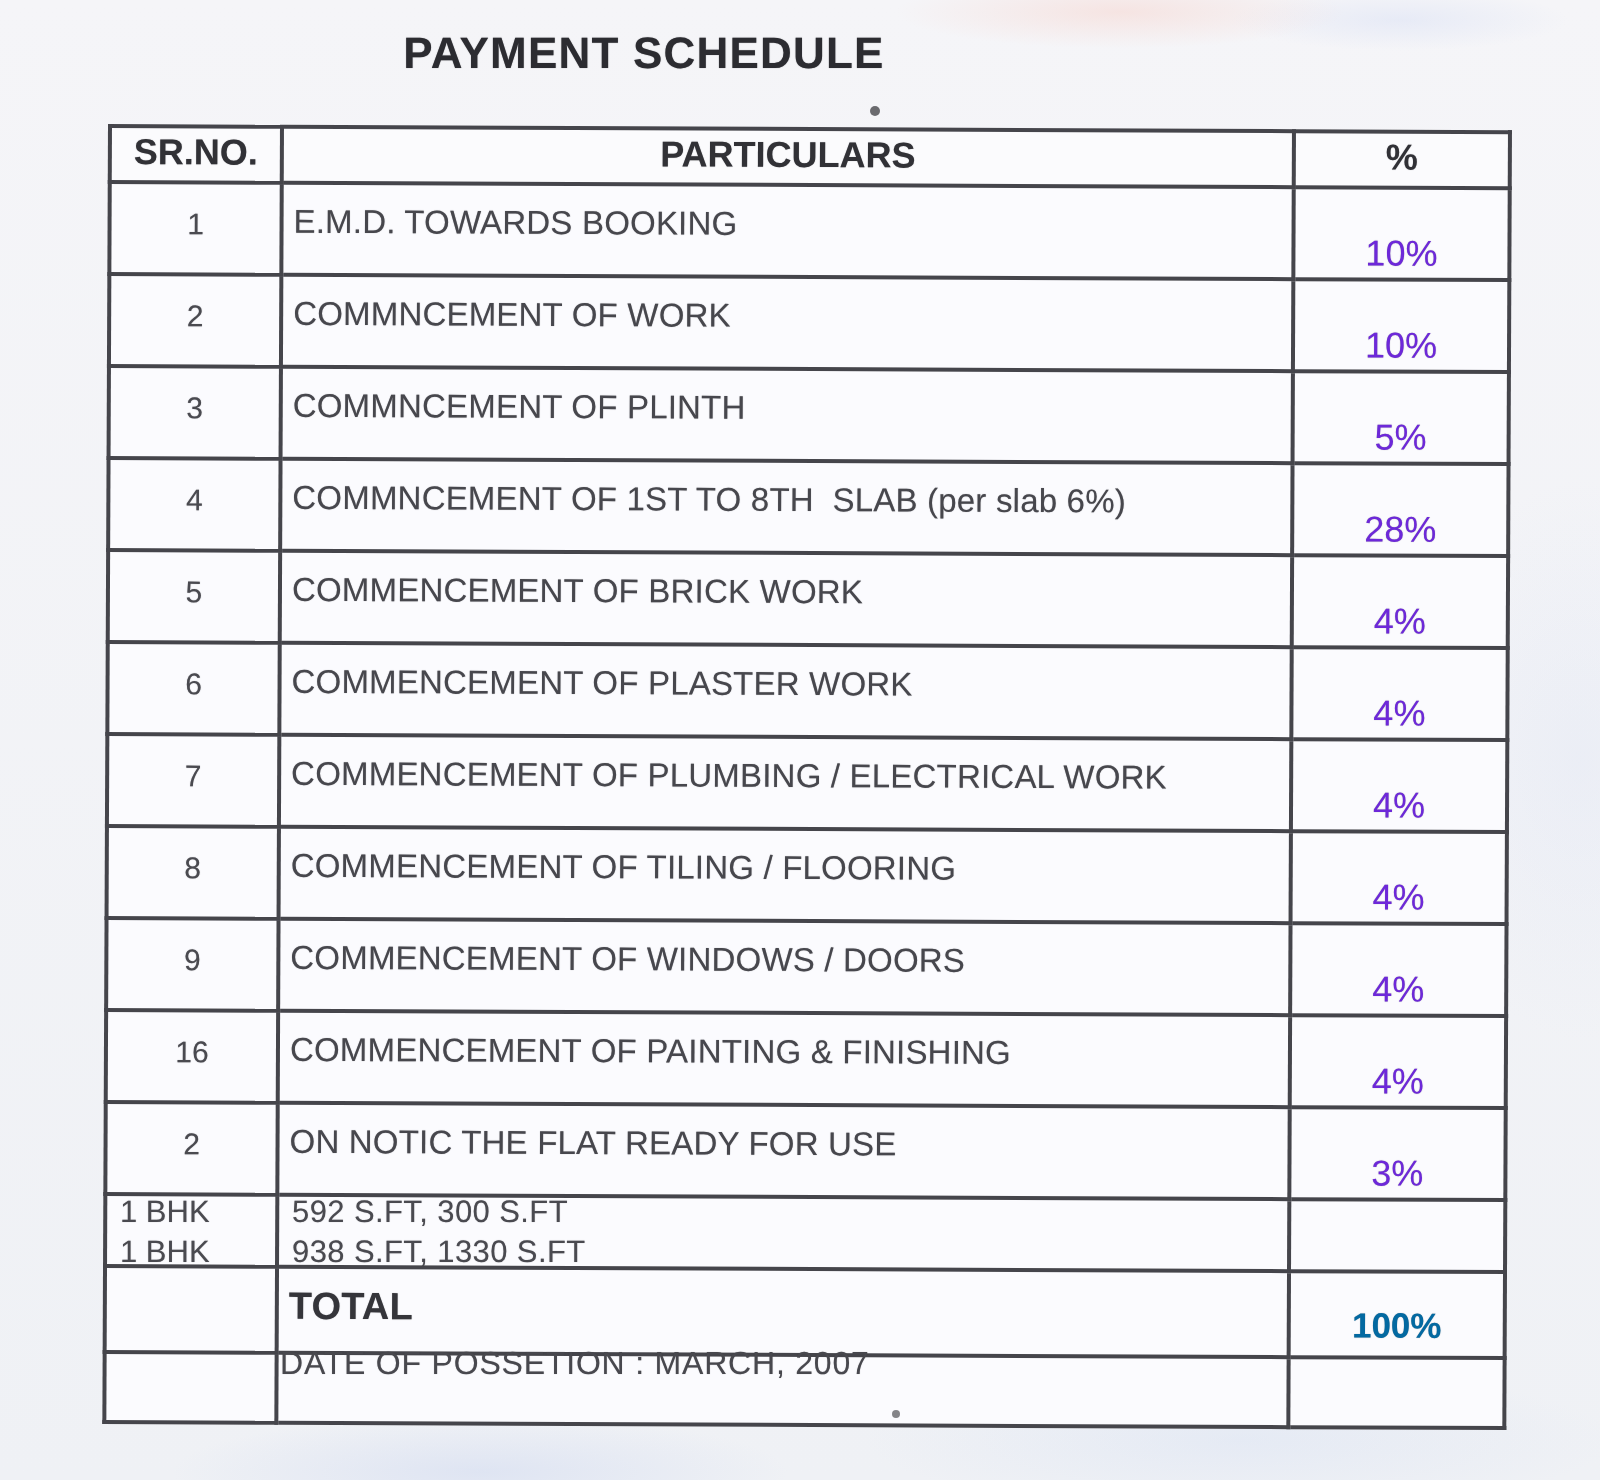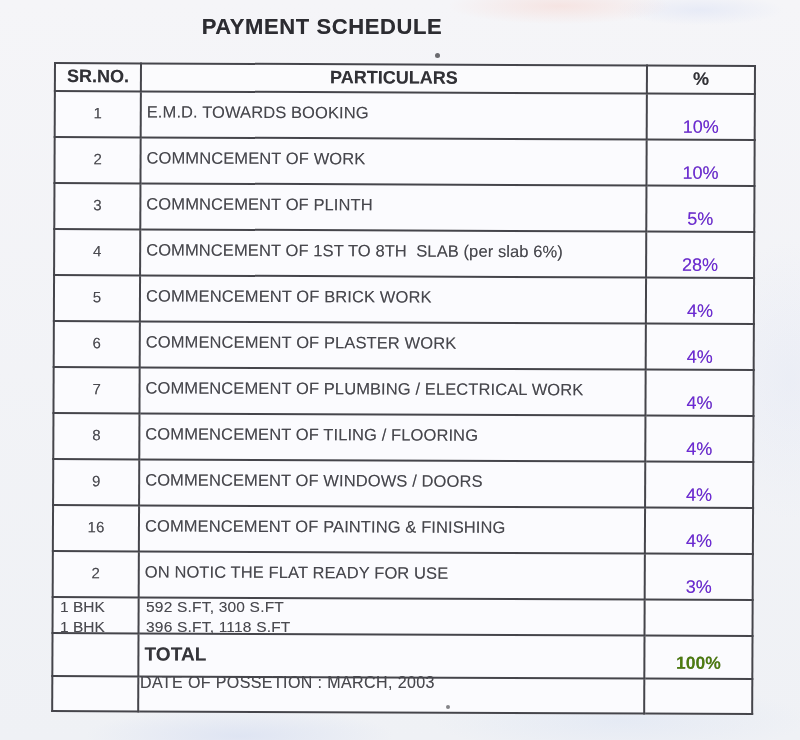--- a/index.html
+++ b/index.html
@@ -110,21 +110,21 @@
   tr.total-row td { background: #fbfbfe; }
   tr.total-row td.cell-part {
     font-weight: bold;
     font-size: 19px;
     color: #35353a;
     padding-bottom: 2px;
   }
   tr.total-row td.cell-pct {
     font-weight: bold;
     font-size: 17.5px;
-    color: #4d7c0f;
+    color: #0369a1;
     padding-top: 12px;
   }
   tr.empty-bottom { height: 35px; }
   tr.empty-bottom td { background: #fbfbfe; }
 
   .bhk {
     position: absolute;
     top: 597px;
     left: 60px;
     font-size: 15.5px;
@@ -243,21 +243,21 @@
     </tbody>
   </table>
 
   <div class="bhk">
     <div class="bhk-line">
       <span class="bhk-label">1 BHK</span>
       <span class="bhk-value">592 S.FT, 300 S.FT</span>
     </div>
     <div class="bhk-line">
       <span class="bhk-label">1 BHK</span>
-      <span class="bhk-value">396 S.FT, 1118 S.FT</span>
+      <span class="bhk-value">938 S.FT, 1330 S.FT</span>
     </div>
   </div>
 
-  <div class="possession">DATE OF POSSETION : MARCH, 2003</div>
+  <div class="possession">DATE OF POSSETION : MARCH, 2007</div>
 
   <div class="scan-dot bottom"></div>
 
 </div>
 
 </body></html>

